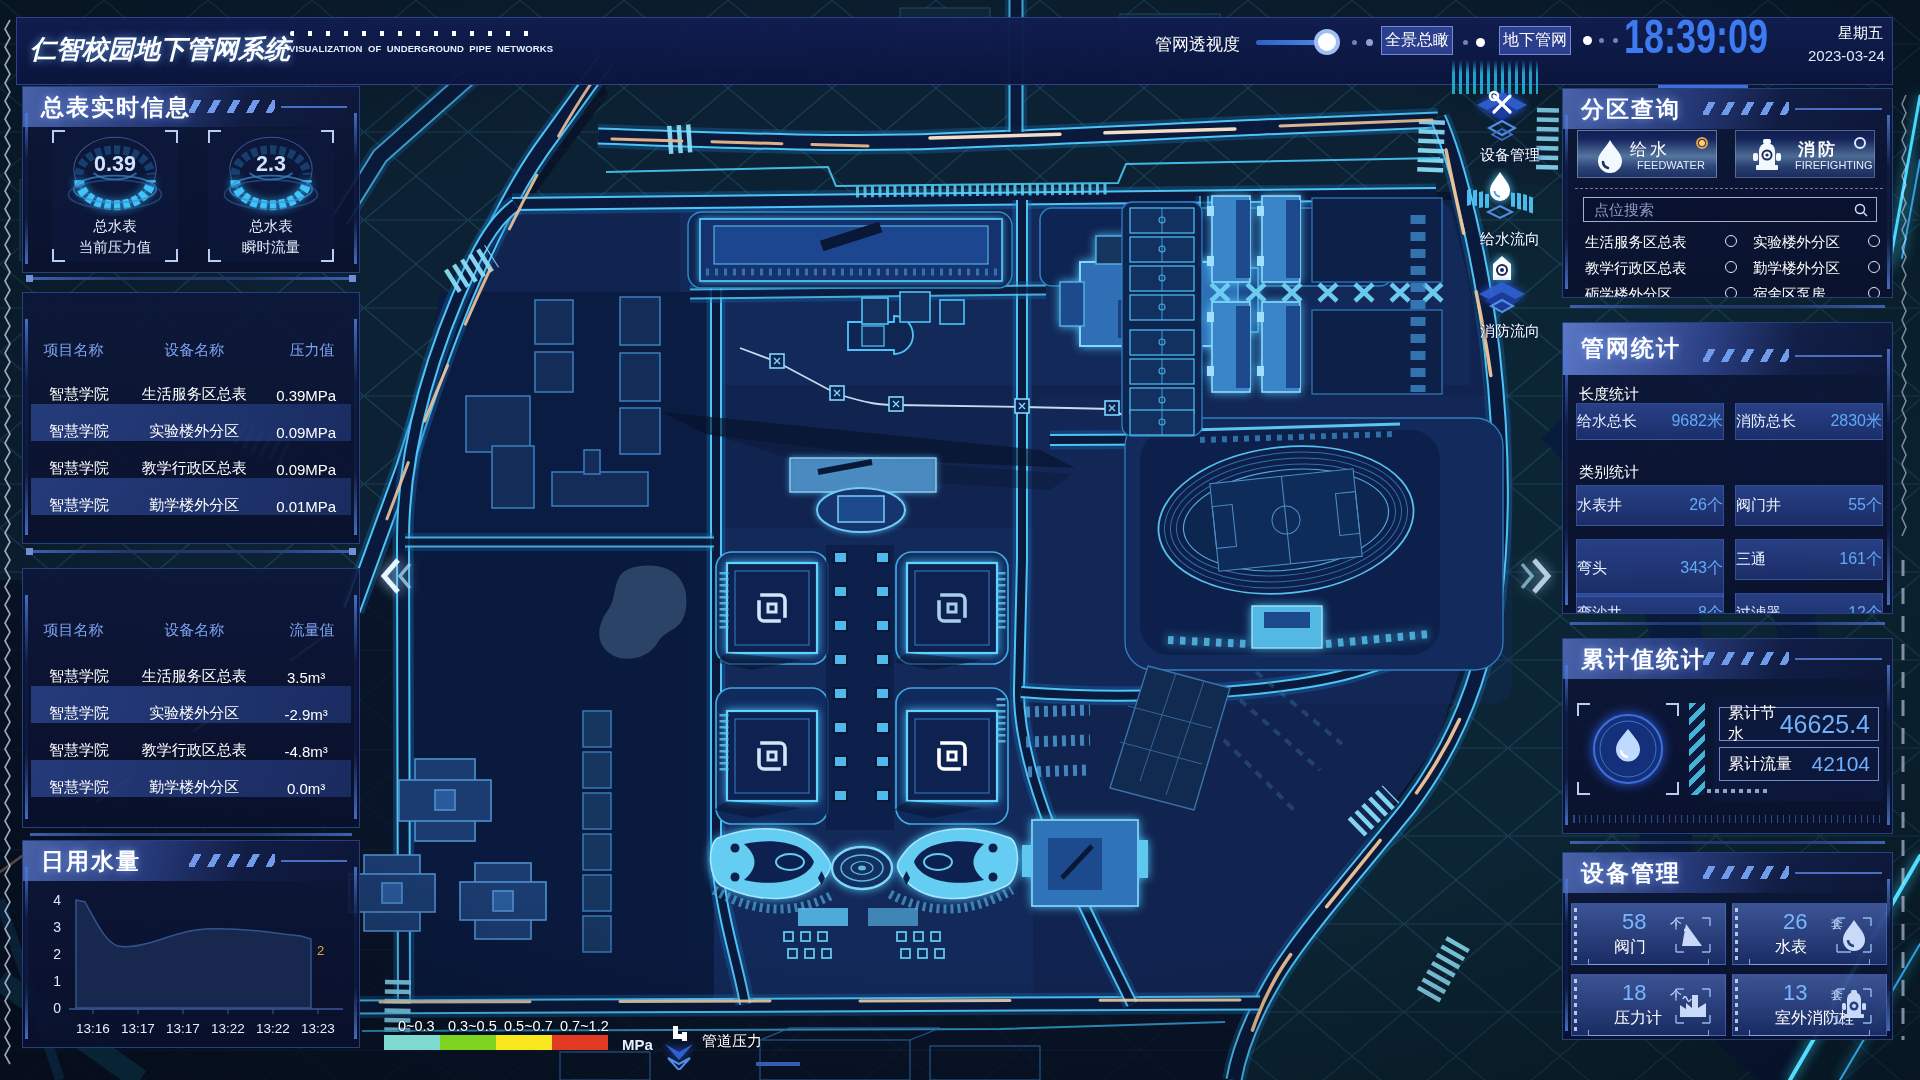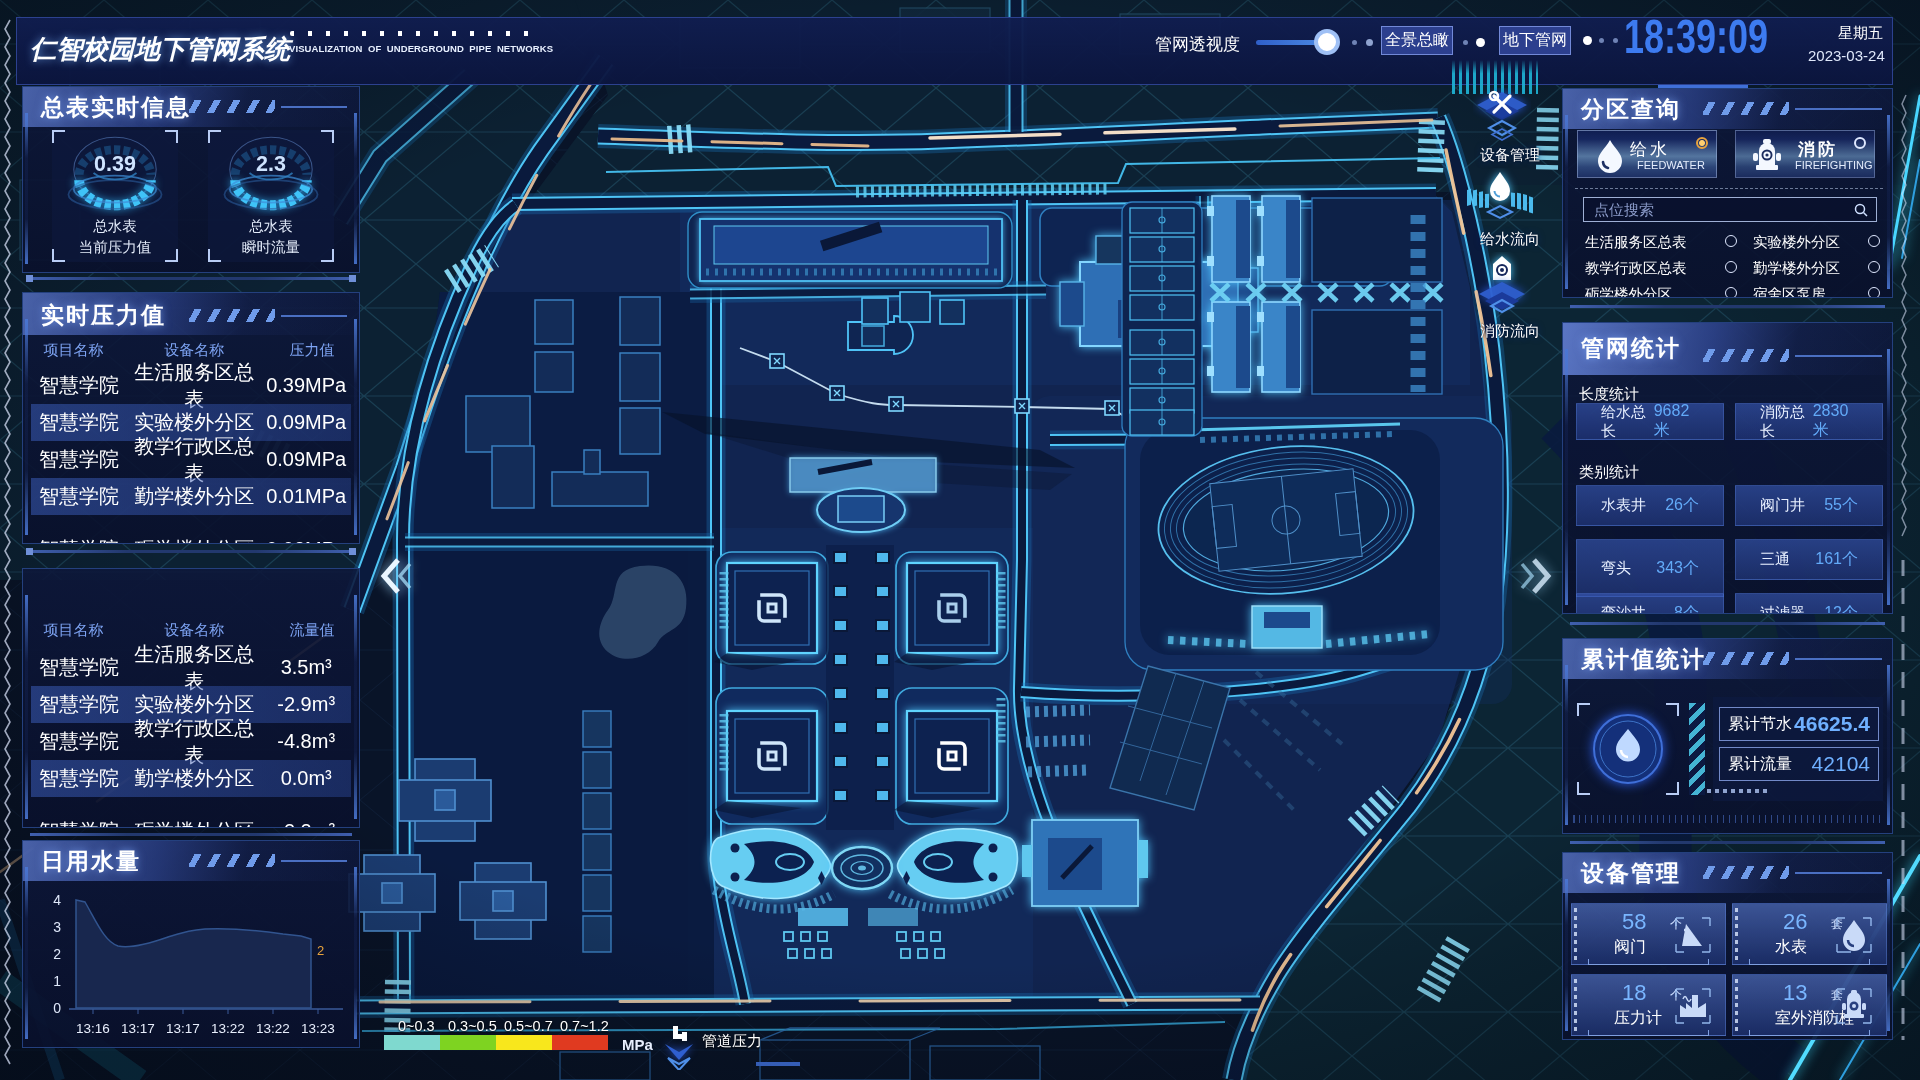--- a/index.html
+++ b/index.html
@@ -13,31 +13,31 @@
            background:linear-gradient(180deg,#4a77d4,rgba(40,70,160,.15) 30%,rgba(40,70,160,.15) 70%,#4a77d4); }
   .phead { position:absolute; left:0; right:0; top:0; height:40px;
            background:linear-gradient(100deg, rgba(96,126,212,.72), rgba(56,82,168,.55) 40%, rgba(30,46,104,.26) 66%, rgba(22,34,84,.06));
            box-shadow:0 -6px 0 rgba(80,110,200,.35); }
   .phead .tt { position:absolute; left:18px; top:5px; font-size:23px; font-weight:bold; color:#fff;
            text-shadow:0 0 9px rgba(130,170,255,.75); letter-spacing:2px; }
   .phead .sl { position:absolute; top:13px; height:13px; width:86px;
            background:repeating-linear-gradient(119deg, transparent 0 5px, #6f9bea 5px 11px, transparent 11px 17px); }
   .phead .ln { position:absolute; top:19px; height:2px; background:#4a6fc2; }
   .thead { position:absolute; left:0; right:0; display:flex; color:#7da3f2; font-size:15px; }
-  .trow  { position:absolute; left:8px; right:8px; display:flex; color:#fff; font-size:20px; height:37px; align-items:center; }
+  .trow  { position:absolute; left:8px; right:8px; display:flex; color:#fff; font-size:15px; height:37px; align-items:flex-end; }
   .trow.hl { background:linear-gradient(90deg, rgba(62,98,195,.5), rgba(47,78,165,.42)); }
   .c1 { width:30%; text-align:center; } .c2 { width:42%; text-align:center; } .c3 { width:28%; text-align:center; }
   .brk i { position:absolute; width:13px; height:13px; border:0 solid #b9cdf5; }
   .brk i:nth-child(1){ left:0; top:0; border-left-width:2px; border-top-width:2px; }
   .brk i:nth-child(2){ right:0; top:0; border-right-width:2px; border-top-width:2px; }
   .brk i:nth-child(3){ left:0; bottom:0; border-left-width:2px; border-bottom-width:2px; }
   .brk i:nth-child(4){ right:0; bottom:0; border-right-width:2px; border-bottom-width:2px; }
   .statbox { position:absolute; height:37px; background:linear-gradient(180deg, rgba(58,92,188,.6), rgba(38,62,140,.6));
              border:1px solid rgba(90,130,220,.35); display:flex; align-items:center; justify-content:space-between;
-             padding:0 24px; font-size:15px; color:#e8f0ff; }
+             padding:0 0; font-size:15px; color:#e8f0ff; }
   .statbox .v { color:#62aaf8; font-size:16px; }
   .dcard { position:absolute; width:155px; height:62px; background:linear-gradient(180deg, rgba(92,126,214,.6), rgba(32,54,122,.7));
            border:1px solid rgba(100,140,230,.4); }
   .dcard .num { position:absolute; left:50px; top:5px; font-size:22px; color:#79b6ff; }
   .dcard .unit { position:absolute; left:98px; top:12px; font-size:12px; color:#cfe0ff; }
   .dcard .lab { position:absolute; left:42px; top:33px; font-size:16px; color:#fff; }
   .dcard .ic { position:absolute; right:9px; top:8px; width:46px; height:46px; }
   .dcard:after { content:""; position:absolute; left:16px; right:16px; bottom:-1px; height:5px; border:1px solid #7f9fe0; border-top:none; }
   .dcard:before { content:""; position:absolute; left:2px; top:4px; bottom:4px; width:3px;
                   background:repeating-linear-gradient(180deg,#dce8ff 0 4px, transparent 4px 8px); opacity:.8; }
@@ -688,25 +688,20 @@
     <path d="M 24,56 A 40,28 0 0 0 104,56" fill="none" stroke="#3fc3f8" stroke-width="11" stroke-dasharray="7 3.5" style="filter:drop-shadow(0 0 5px #2fa8e8)"></path>
     <ellipse cx="64" cy="66" rx="46" ry="15" fill="none" stroke="#3f8fd8" stroke-width="2" opacity="0.7"></ellipse>
     <ellipse cx="64" cy="72" rx="52" ry="16" fill="none" stroke="#2a5a9a" stroke-width="2" opacity="0.6"></ellipse>
     <path d="M 40,48 A 30,18 0 0 0 88,48" fill="none" stroke="#2f7fc0" stroke-width="2" opacity="0.8"></path>
     <text x="64" y="46" text-anchor="middle" font-size="24" font-weight="bold" fill="#cfe4ff" font-family="Liberation Sans, sans-serif">2.3</text>
   </svg>
   <div class="abs" style="left:0;top:86px;width:100%;text-align:center;font-size:14.5px;color:#e4ecfa;line-height:21px;">总水表<br>瞬时流量</div>
 </div>
 
 <div class="panel" style="left:22px;top:292px;width:338px;height:252px;">
-  <div class="phead" style="height:42px;">
-      <span class="tt" style="top:7px;">实时压力值</span>
-      <span class="sl" style="left:166px;top:16px;"></span>
-      <span class="ln" style="left:258px;right:12px;top:22px;"></span>
-    </div>
   <div class="pside" style="left:2px;"></div>
     <div class="pside" style="right:2px;"></div>
   <div class="thead" style="top:48px;">
       <span class="c1">项目名称</span>
       <span class="c2">设备名称</span>
       <span class="c3">压力值</span>
     </div>
   <div class="trow" style="top:74px;">
       <span class="c1">智慧学院</span>
       <span class="c2">生活服务区总表</span>
@@ -934,21 +929,21 @@
       <path d="M51 26 C 57 34 63 39 63 46.5 A 12 12 0 0 1 39 46.5 C 39 39 45 34 51 26 Z" fill="#bfd9ff"></path>
       <path d="M44 47 a 7 7 0 0 0 7 7" stroke="#fff" stroke-width="2.5" fill="none"></path>
     </svg>
   </div>
 
   <div class="abs" style="left:126px;top:64px;width:16px;height:92px;background:repeating-linear-gradient(135deg,#4fd0f0 0 5px,#0c1a44 5px 11px);opacity:.85;"></div>
 
   <div class="abs" style="left:150px;top:58px;width:170px;height:104px;background:rgba(14,26,66,.6);"></div>
   <div class="abs" style="left:156px;top:68px;width:160px;height:34px;border:1px solid #7289c8;display:flex;align-items:center;justify-content:space-between;padding:0 8px;">
     <span style="font-size:16px;">累计节水</span>
-      <span style="font-size:21px;color:#6fb0ff;font-weight:bold;">46625.4</span>
+      <span style="font-size:25px;color:#6fb0ff;">46625.4</span>
   </div>
   <div class="abs" style="left:156px;top:108px;width:160px;height:34px;border:1px solid #7289c8;display:flex;align-items:center;justify-content:space-between;padding:0 8px;">
     <span style="font-size:16px;">累计流量</span>
       <span style="font-size:21px;color:#6fb0ff;">42104</span>
   </div>
   <div class="abs" style="left:144px;top:150px;width:60px;height:4px;background:repeating-linear-gradient(90deg,#8fa3cf 0 4px,transparent 4px 8px);"></div>
 
   <div class="abs" style="left:10px;top:176px;width:310px;height:8px;opacity:.7;
        background:repeating-linear-gradient(90deg,#3f5fae 0 1.5px,transparent 1.5px 6px);"></div>
 </div>

